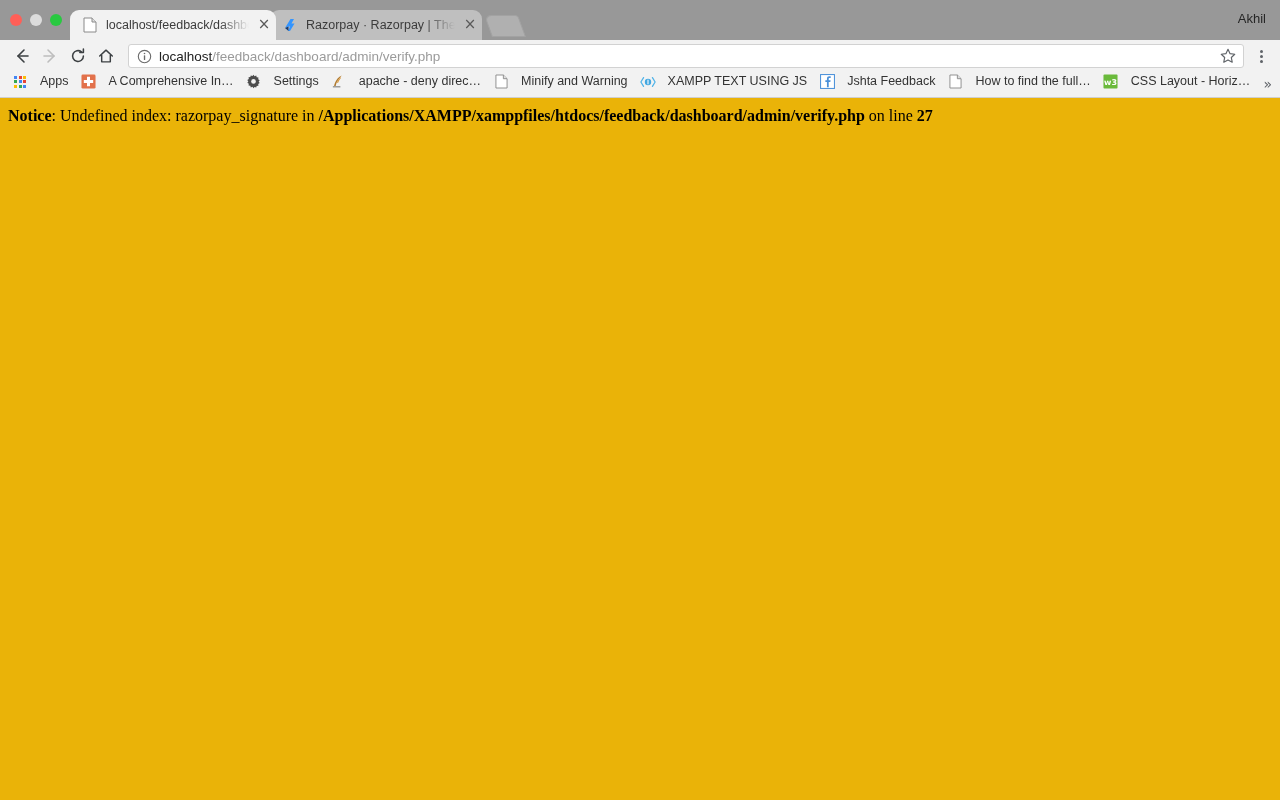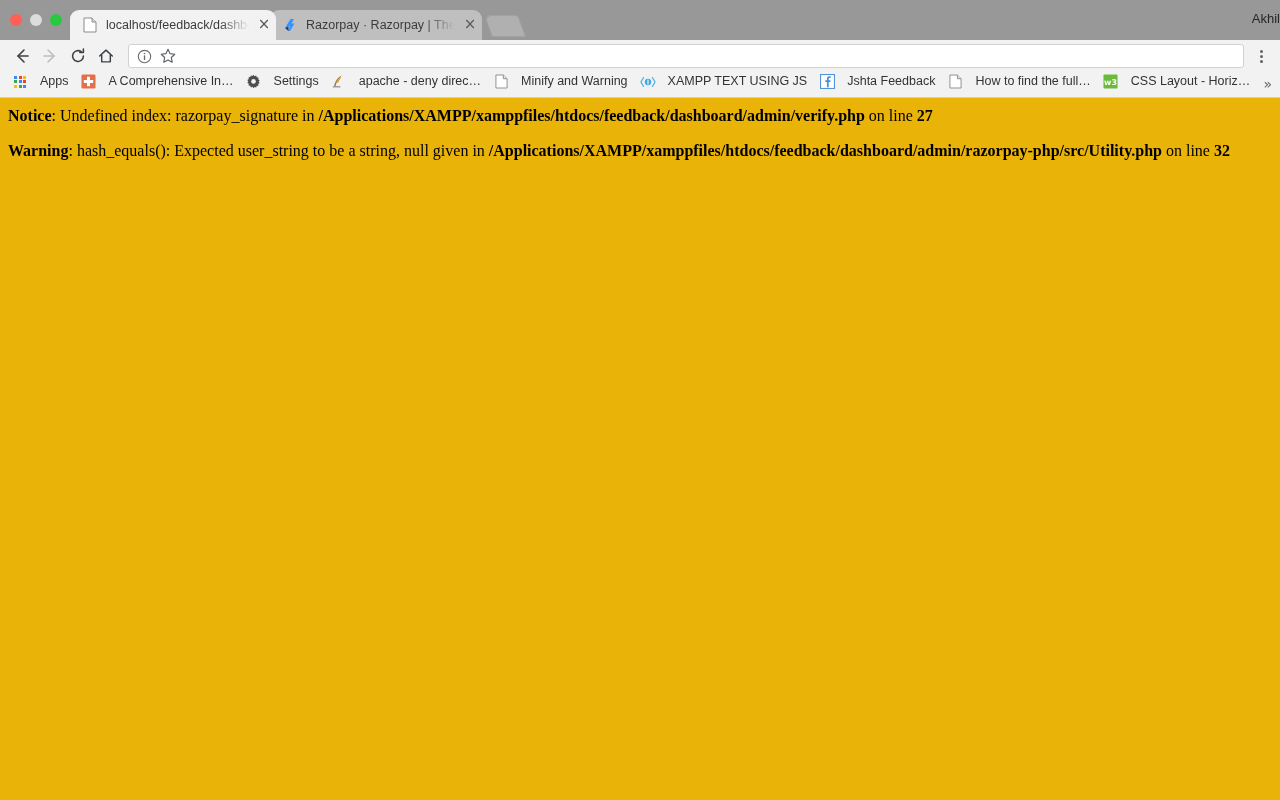--- a/index.html
+++ b/index.html
@@ -109,21 +109,21 @@
     margin-bottom: 3px;
     background: #b0b0b0;
     border-top-left-radius: 7px;
     border-top-right-radius: 3px;
     border: 1px solid #a2a2a2;
     box-sizing: border-box;
     transform: skewX(20deg);
   }
   #profile-name {
     position: absolute;
-    right: 0;
+    right: 14px;
     top: 11px;
     font-size: 13px;
     color: #262626;
   }
 
   
   #toolbar {
     height: 32px;
     background: #f2f2f2;
     display: flex;
@@ -326,20 +326,21 @@
     </div>
 
     <div id="omnibox">
       <span class="info-icon">
         <svg width="15" height="15" viewBox="0 0 16 16">
           <circle cx="8" cy="8" r="6.6" fill="none" stroke="#6b6b6b" stroke-width="1.2"></circle>
           <circle cx="8" cy="4.8" r="0.85" fill="#6b6b6b"></circle>
           <rect x="7.3" y="6.7" width="1.45" height="5" rx="0.6" fill="#6b6b6b"></rect>
         </svg>
       </span>
+      <span id="url-text"><span class="host">localhost</span><span class="path">/feedback/dashboard/admin/verify.php</span></span>
       <span id="star-icon">
         <svg width="18" height="18" viewBox="0 0 20 20">
           <path d="M10 2.6 L12.3 7.4 L17.5 8.1 L13.7 11.7 L14.7 16.9 L10 14.4 L5.3 16.9 L6.3 11.7 L2.5 8.1 L7.7 7.4 Z" fill="none" stroke="#5f6368" stroke-width="1.3" stroke-linejoin="round"></path>
         </svg>
       </span>
     </div>
 
     <div id="menu-icon">
       <i></i>
         <i></i>
@@ -449,17 +450,16 @@
       <span class="bm-label">CSS Layout - Horiz…</span>
     </div>
 
     <div id="bookmarks-overflow">»</div>
   </div>
 
   <div id="page-content">
 
     <p class="php-msg"><b>Notice</b><span>: </span><span>Undefined index: razorpay_signature in </span><b>/Applications/XAMPP/xamppfiles/htdocs/feedback/dashboard/admin/verify.php</b><span> on line </span><b>27</b></p>
 
-    <p class="php-msg"><b>Warning</b><span>: </span><span>hash_equals(): Expected user_string to be a string, null given in </span><b>/Applications/XAMPP/xamppfiles/htdocs/feedback/dashboard/admin/razorpay-php/src/Utility.php</b><span> on line </span><b>32</b></p>
 
   </div>
 
 </div>
 
 </body></html>

